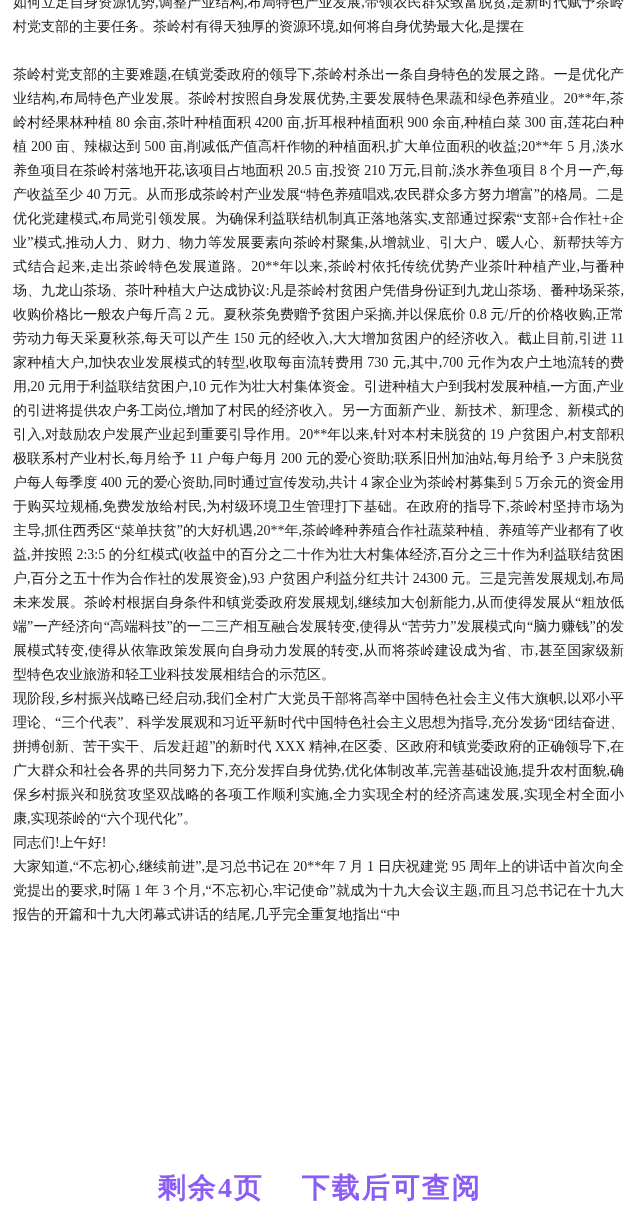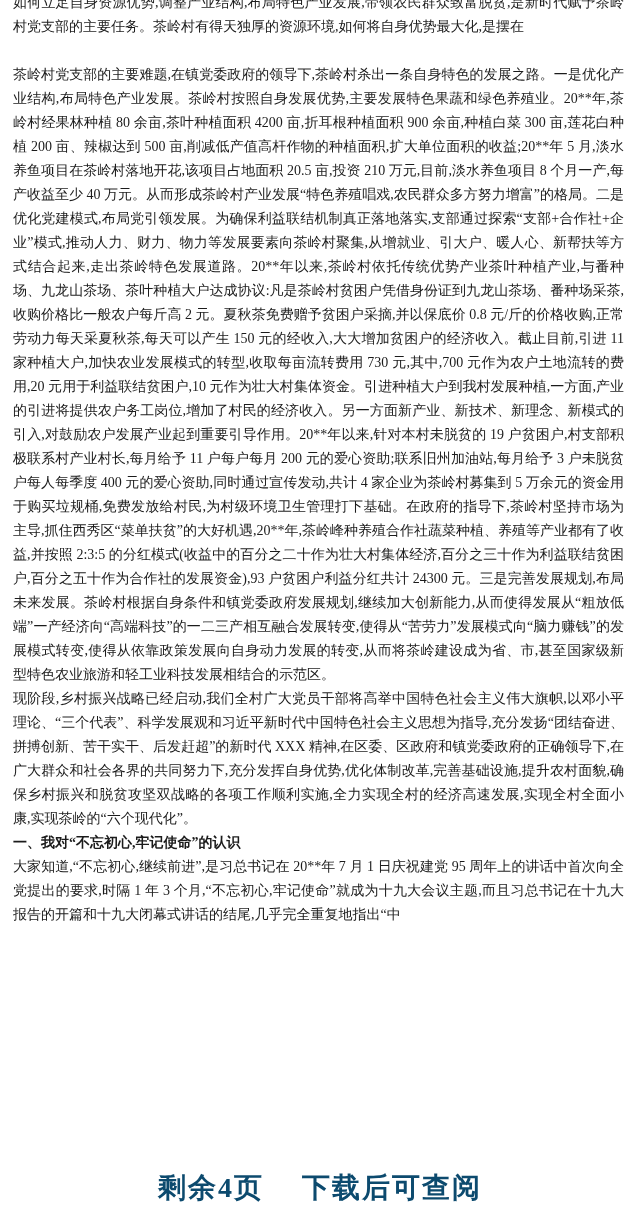--- a/index.html
+++ b/index.html
@@ -41,36 +41,36 @@
   }
   .footer {
     position: absolute;
     left: 0;
     right: 0;
     bottom: 14px;
     text-align: center;
     font-weight: 700;
     font-size: 28px;
     letter-spacing: 2px;
-    color: #0c4a6e;
+    color: #8b5cf6;
     font-family: "Liberation Serif", "DejaVu Serif", serif;
     white-space: nowrap;
   }
   .footer .pages-left {
     margin-right: 38px;
   }
 </style>
 </head>
 <body>
 
 <div class="doc">
   <div>
       <p class="para clip-top gap-after">如何立足自身资源优势,调整产业结构,布局特色产业发展,带领农民群众致富脱贫,是新时代赋予茶岭村党支部的主要任务。茶岭村有得天独厚的资源环境,如何将自身优势最大化,是摆在</p>
       <p class="para">茶岭村党支部的主要难题,在镇党委政府的领导下,茶岭村杀出一条自身特色的发展之路。一是优化产业结构,布局特色产业发展。茶岭村按照自身发展优势,主要发展特色果蔬和绿色养殖业。20**年,茶岭村经果林种植 80 余亩,茶叶种植面积 4200 亩,折耳根种植面积 900 余亩,种植白菜 300 亩,莲花白种植 200 亩、辣椒达到 500 亩,削减低产值高杆作物的种植面积,扩大单位面积的收益;20**年 5 月,淡水养鱼项目在茶岭村落地开花,该项目占地面积 20.5 亩,投资 210 万元,目前,淡水养鱼项目 8 个月一产,每产收益至少 40 万元。从而形成茶岭村产业发展“特色养殖唱戏,农民群众多方努力增富”的格局。二是优化党建模式,布局党引领发展。为确保利益联结机制真正落地落实,支部通过探索“支部+合作社+企业”模式,推动人力、财力、物力等发展要素向茶岭村聚集,从增就业、引大户、暖人心、新帮扶等方式结合起来,走出茶岭特色发展道路。20**年以来,茶岭村依托传统优势产业茶叶种植产业,与番种场、九龙山茶场、茶叶种植大户达成协议:凡是茶岭村贫困户凭借身份证到九龙山茶场、番种场采茶,收购价格比一般农户每斤高 2 元。夏秋茶免费赠予贫困户采摘,并以保底价 0.8 元/斤的价格收购,正常劳动力每天采夏秋茶,每天可以产生 150 元的经收入,大大增加贫困户的经济收入。截止目前,引进 11 家种植大户,加快农业发展模式的转型,收取每亩流转费用 730 元,其中,700 元作为农户土地流转的费用,20 元用于利益联结贫困户,10 元作为壮大村集体资金。引进种植大户到我村发展种植,一方面,产业的引进将提供农户务工岗位,增加了村民的经济收入。另一方面新产业、新技术、新理念、新模式的引入,对鼓励农户发展产业起到重要引导作用。20**年以来,针对本村未脱贫的 19 户贫困户,村支部积极联系村产业村长,每月给予 11 户每户每月 200 元的爱心资助;联系旧州加油站,每月给予 3 户未脱贫户每人每季度 400 元的爱心资助,同时通过宣传发动,共计 4 家企业为茶岭村募集到 5 万余元的资金用于购买垃规桶,免费发放给村民,为村级环境卫生管理打下基础。在政府的指导下,茶岭村坚持市场为主导,抓住西秀区“菜单扶贫”的大好机遇,20**年,茶岭峰种养殖合作社蔬菜种植、养殖等产业都有了收益,并按照 2:3:5 的分红模式(收益中的百分之二十作为壮大村集体经济,百分之三十作为利益联结贫困户,百分之五十作为合作社的发展资金),93 户贫困户利益分红共计 24300 元。三是完善发展规划,布局未来发展。茶岭村根据自身条件和镇党委政府发展规划,继续加大创新能力,从而使得发展从“粗放低端”一产经济向“高端科技”的一二三产相互融合发展转变,使得从“苦劳力”发展模式向“脑力赚钱”的发展模式转变,使得从依靠政策发展向自身动力发展的转变,从而将茶岭建设成为省、市,甚至国家级新型特色农业旅游和轻工业科技发展相结合的示范区。</p>
       <p class="para">现阶段,乡村振兴战略已经启动,我们全村广大党员干部将高举中国特色社会主义伟大旗帜,以邓小平理论、“三个代表”、科学发展观和习近平新时代中国特色社会主义思想为指导,充分发扬“团结奋进、拼搏创新、苦干实干、后发赶超”的新时代 XXX 精神,在区委、区政府和镇党委政府的正确领导下,在广大群众和社会各界的共同努力下,充分发挥自身优势,优化体制改革,完善基础设施,提升农村面貌,确保乡村振兴和脱贫攻坚双战略的各项工作顺利实施,全力实现全村的经济高速发展,实现全村全面小康,实现茶岭的“六个现代化”。</p>
-      <p class="para heading">一、我对“不忘初心,牢记使命”的认识</p>
+      <p class="para">同志们!上午好!</p>
       <p class="para">大家知道,“不忘初心,继续前进”,是习总书记在 20**年 7 月 1 日庆祝建党 95 周年上的讲话中首次向全党提出的要求,时隔 1 年 3 个月,“不忘初心,牢记使命”就成为十九大会议主题,而且习总书记在十九大报告的开篇和十九大闭幕式讲话的结尾,几乎完全重复地指出“中</p>
     </div>
 </div>
 
 <div class="footer">
   <span class="pages-left">剩余4页</span><span>下载后可查阅</span>
 </div>
 
 </body></html>

